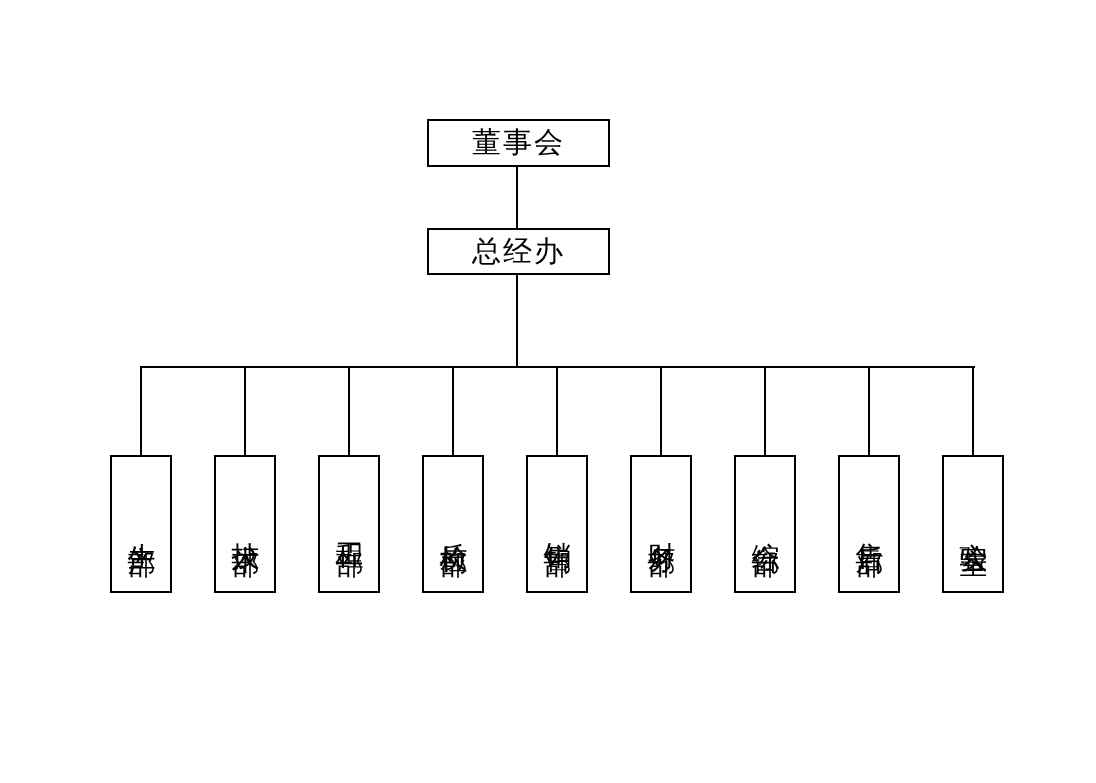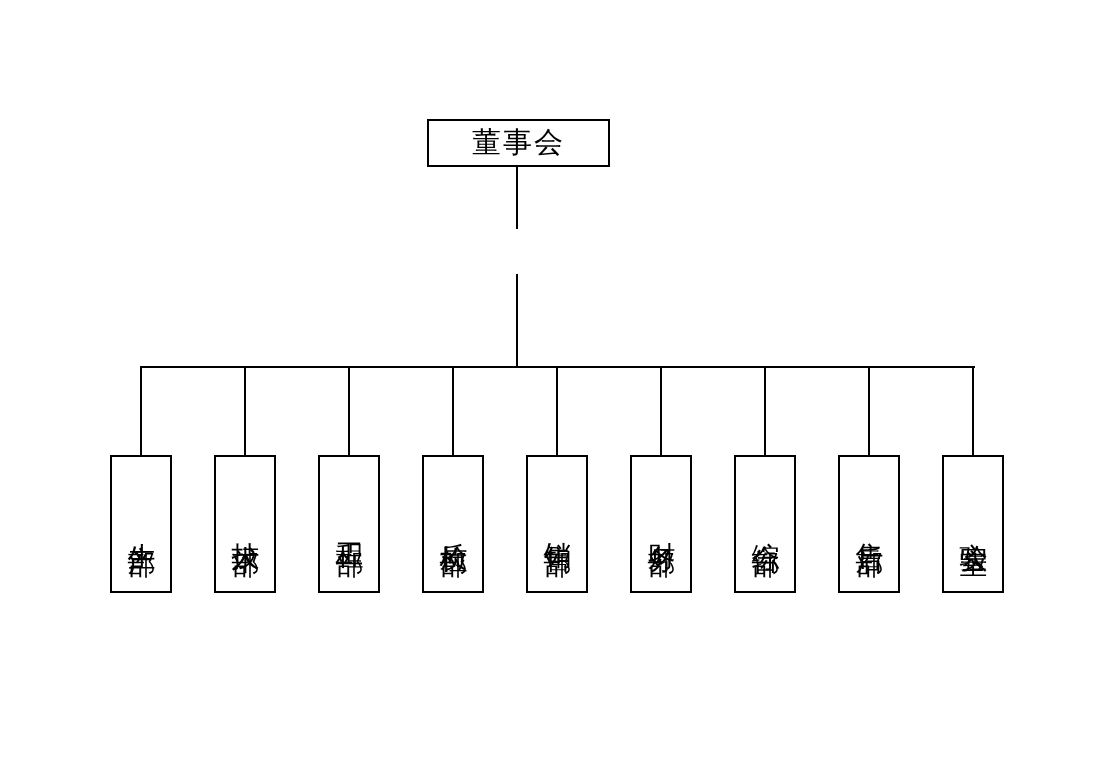--- a/index.html
+++ b/index.html
@@ -86,20 +86,23 @@
 <body>
 
 <div id="canvas">
 
   <div class="node node-wide node-root">
     <span>董事会</span>
   </div>
 
   <div class="vline line-root-office"></div>
 
+  <div class="node node-wide node-office">
+    <span>总经办</span>
+  </div>
 
   <div class="vline line-office-bus"></div>
 
   <div class="hline bus"></div>
 
   <div class="vline drop drop-1"></div>
   <div class="vline drop drop-2"></div>
   <div class="vline drop drop-3"></div>
   <div class="vline drop drop-4"></div>
   <div class="vline drop drop-5"></div>

